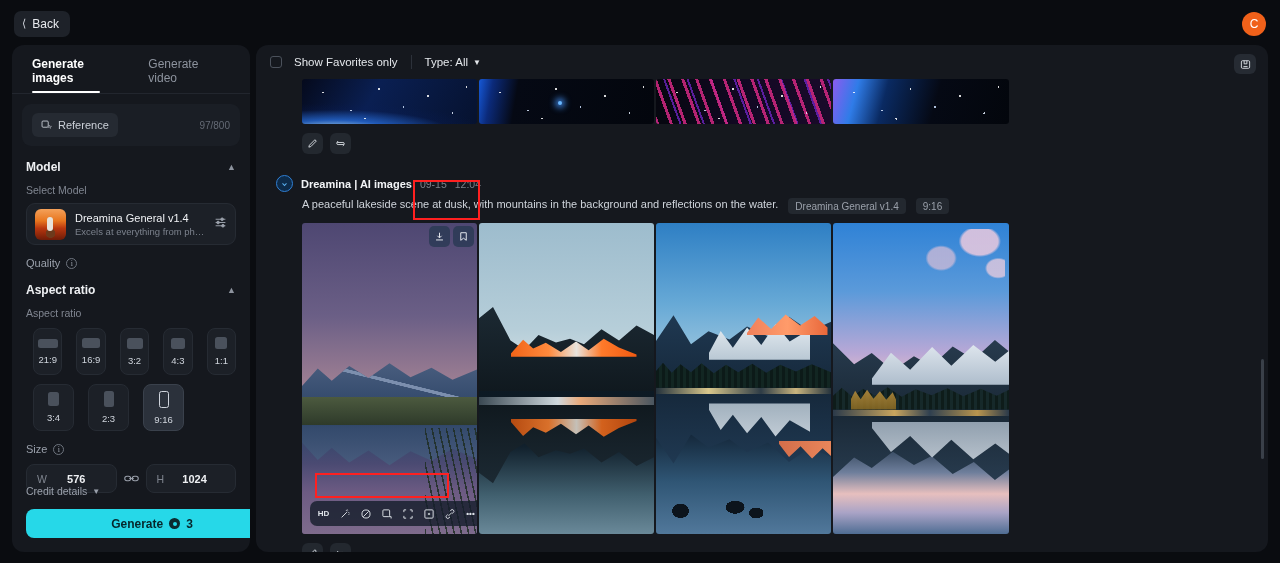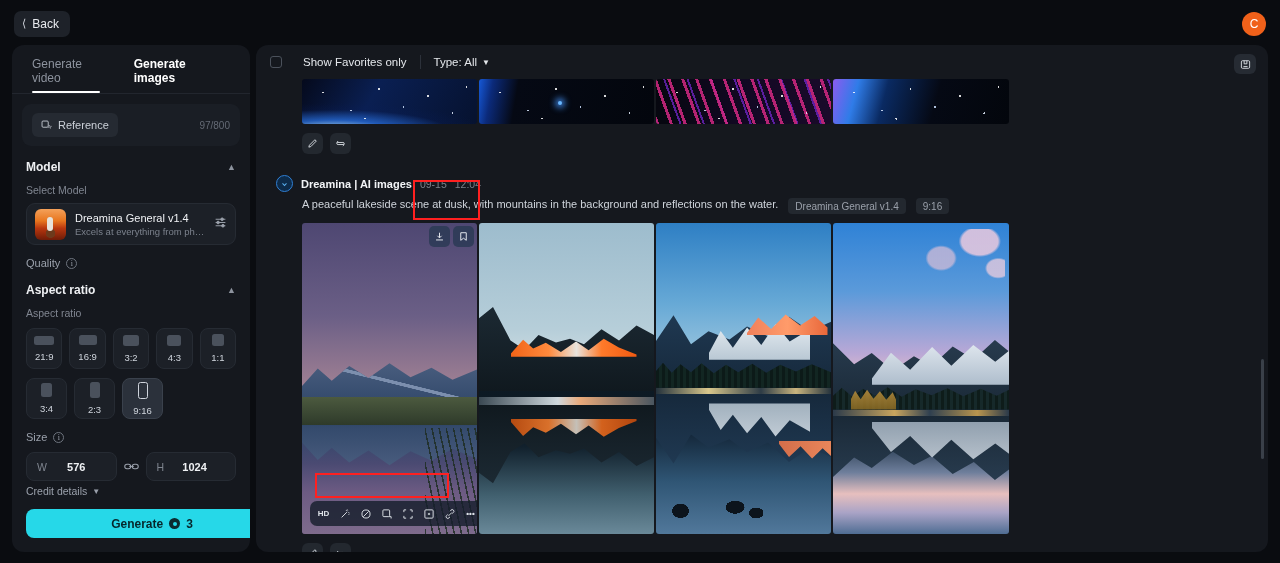--- a/index.html
+++ b/index.html
@@ -132,24 +132,24 @@
   }
   .slider-fill { position:absolute; left:0; top:0; height:4px; width:96%; background:#aeb5c0; border-radius:3px; }
   .slider-knob {
     position: absolute; right: 0; top: -3px; width: 4px; height: 10px;
     background: #e9ecf0; border-radius: 2px; cursor: grab;
   }
   .slider-val { font-size: 11px; color: #dfe2e7; width: 18px; text-align: right; }
 
   .ar-grid { display: flex; gap: 7px; padding-top: 9px; }
   .ar-cell {
-    width: 41px; height: 41px; border-radius: 8px;
+    width: 41px; height: 47px; border-radius: 8px;
     background: #1c2027; border: 1px solid #262b33;
     display: flex; flex-direction: column; align-items: center; justify-content: center;
-    gap: 6px; cursor: pointer;
+    gap: 6px; cursor: pointer; margin-left: 7px;
   }
   .ar-cell.sel { background: #2b313b; border-color: #3a414c; }
   .ar-glyph { background: #4a515c; border-radius: 2.5px; }
   .ar-cell.sel .ar-glyph { background: transparent; border: 1.4px solid #cfd4dc; }
   .ar-label { font-size: 9.5px; color: #cfd4dc; }
 
   .size-row { display: flex; align-items: center; gap: 7px; padding-top: 9px; }
   .size-field {
     flex: 1; height: 29px; background: #1c2027; border: 1px solid #262b33;
     border-radius: 8px; display: flex; align-items: center; padding: 0 10px;
@@ -176,21 +176,21 @@
   
   .gallery {
     position: absolute; left: 256px; top: 45px;
     width: 1012px; height: 507px;
     background: #15181e; border-radius: 12px; overflow: hidden;
   }
   .gal-toolbar {
     height: 34px; display: flex; align-items: center; gap: 13px;
     padding: 0 14px; position: relative;
   }
-  .cb-row { display: flex; align-items: center; gap: 21px; cursor: pointer; }
+  .cb-row { display: flex; align-items: center; gap: 12px; cursor: pointer; }
   .cb {
     width: 12px; height: 12px; border-radius: 3px;
     border: 1.3px solid #4b515b; background: transparent;
   }
   .cb-label { font-size: 11.5px; color: #e4e7eb; }
   .v-sep { width: 1px; height: 14px; background: #2c313a; }
   .type-sel { display: flex; align-items: center; gap: 5px; font-size: 11.5px; color: #e4e7eb; cursor: pointer; }
   .archive-btn {
     position: absolute; right: 12px; top: 9px;
     width: 22px; height: 20px; border-radius: 6px; background: #262b33;
@@ -448,22 +448,22 @@
     <div class="topright">
       <div class="avatar">
         <span>C</span>
       </div>
     </div>
   </div>
 
   <div class="leftpanel">
 
     <div class="tabs">
+      <div class="tab active">Generate images</div>
       <div class="tab">Generate video</div>
-      <div class="tab active">Generate images</div>
     </div>
     <div class="panel-divider"></div>
 
     <div class="promptbox">
       <div class="ref-chip">
         <svg width="11" height="11" viewBox="0 0 16 16" fill="none" stroke="#cbd0d8" stroke-width="1.3">
           <rect x="1.5" y="1.5" width="9" height="9" rx="1.5"></rect>
           <path d="M11.5 8.5h3v3h-3z" stroke-dasharray="1.6 1.4"></path>
         </svg>
         <span>Reference</span>

